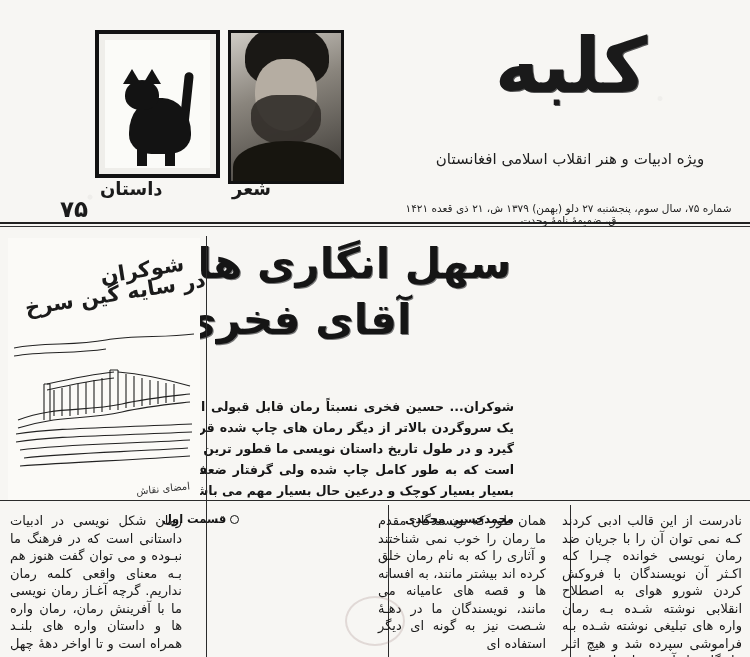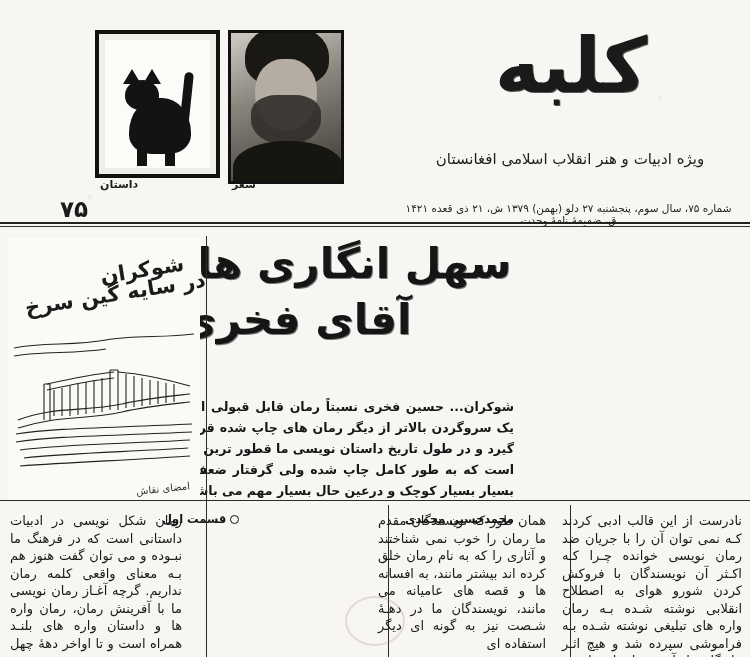--- a/index.html
+++ b/index.html
@@ -177,21 +177,21 @@
   }
   .portrait-shoulder {
     position: absolute;
     bottom: -14px; left: 2px;
     width: 110px; height: 54px;
     background: #17150f;
     border-radius: 48% 48% 0 0;
   }
   .label-vertical {
     position: absolute;
-    font-size: 11px;
+    font-size: 18px;
     font-weight: bold;
     color: #1b1b1b;
   }
   .label-shear { top: 178px; left: 232px; }
   .label-dastan { top: 178px; left: 100px; }
 
   
   .rule {
     position: absolute;
     left: 0;

